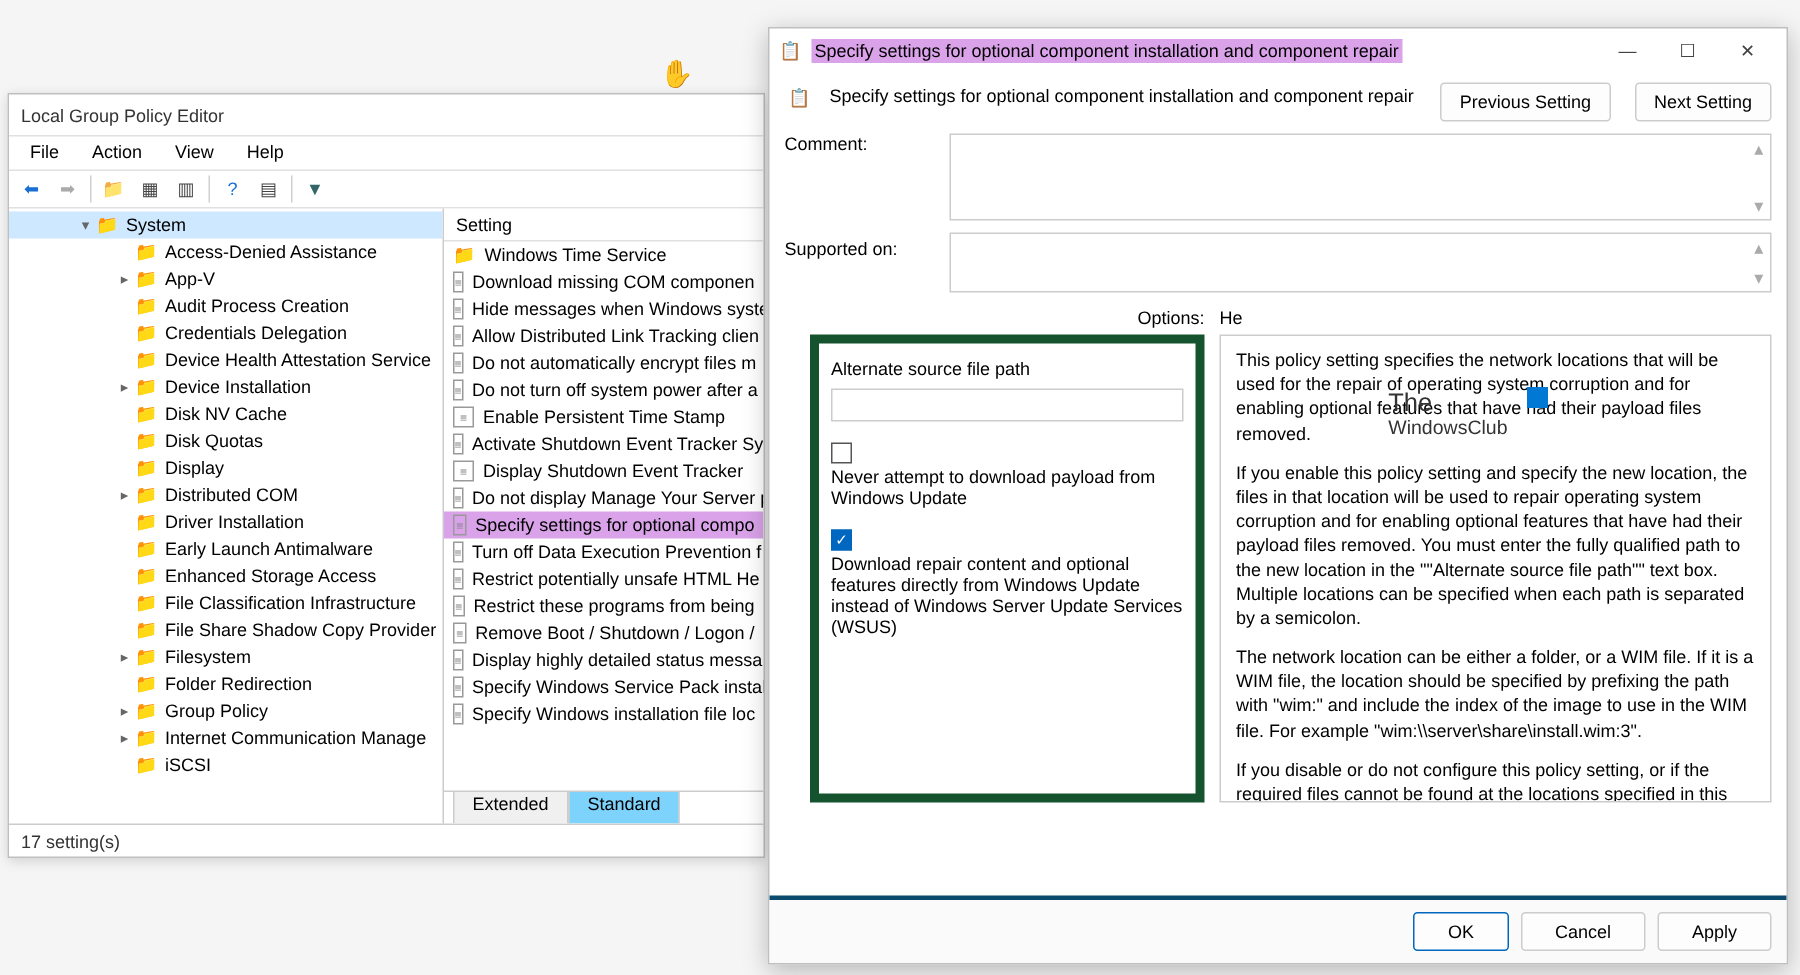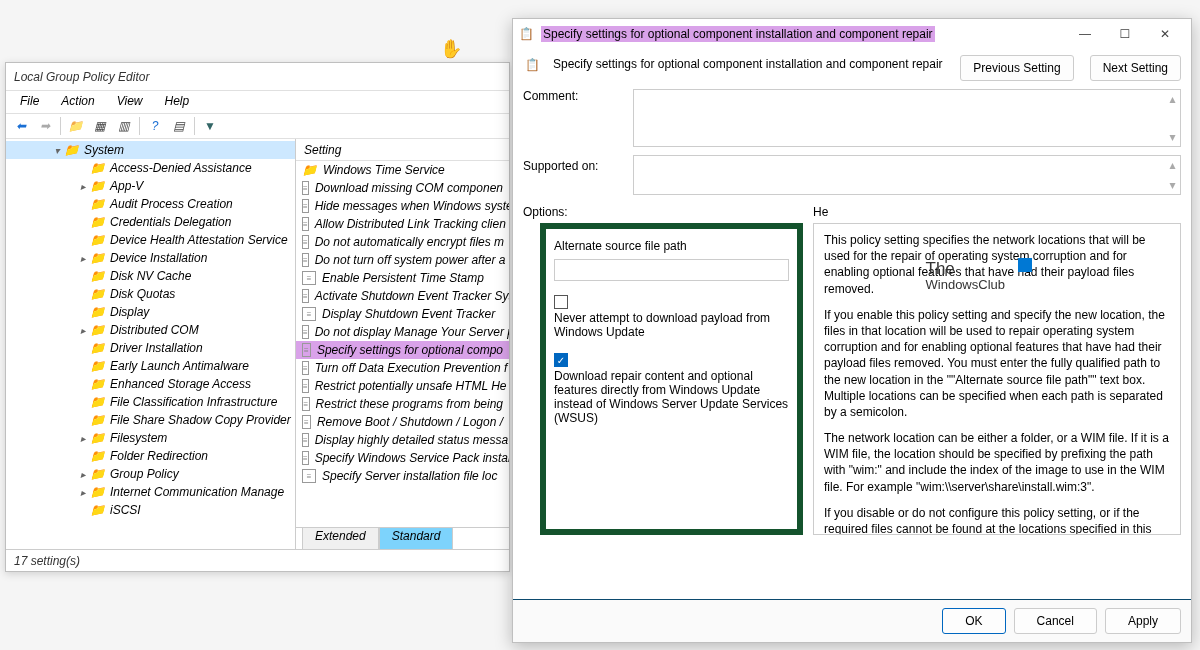--- a/index.html
+++ b/index.html
@@ -4,21 +4,21 @@
 <style>
 * { box-sizing: border-box; margin: 0; padding: 0; font-family: "Segoe UI", Tahoma, sans-serif; font-size: 12px; }
 body { background: #f5f5f5; width: 1200px; height: 650px; position: relative; overflow: hidden; }
 
 
 .cursor { position: absolute; left: 440px; top: 38px; z-index: 500; font-size: 18px; }
 
 
 .gpedit {
   position: absolute; left: 5px; top: 62px; width: 505px; height: 510px;
-  background: #fff; border: 1px solid #bfbfbf; box-shadow: 0 2px 8px rgba(0,0,0,.15); font-style: italic;
+  background: #fff; border: 1px solid #bfbfbf; box-shadow: 0 2px 8px rgba(0,0,0,.15);
 }
 .gpedit-title { height: 28px; line-height: 28px; padding: 0 8px; color: #333; border-bottom: 1px solid #e0e0e0; }
 .gpedit-menu { height: 22px; padding: 0 4px; display: flex; gap: 2px; }
 .gpedit-menu span { padding: 3px 10px; cursor: default; }
 .gpedit-toolbar { height: 26px; border-top: 1px solid #e0e0e0; border-bottom: 1px solid #e0e0e0; display: flex; align-items: center; gap: 2px; padding: 0 4px; }
 .tb-btn { width: 22px; height: 22px; display: inline-flex; align-items: center; justify-content: center; font-size: 12px; color: #444; border: 1px solid transparent; }
 .tb-sep { width: 1px; height: 18px; background: #d0d0d0; margin: 0 2px; }
 
 .gpedit-body { display: flex; height: calc(100% - 28px - 22px - 26px - 22px); }
 .gpedit-tree { width: 290px; border-right: 1px solid #ccc; overflow: hidden; padding-top: 2px; }
@@ -66,40 +66,40 @@
 .radio-dot { width: 14px; height: 14px; border: 1px solid #555; border-radius: 50%; display: inline-flex; align-items: center; justify-content: center; }
 .radio-dot.checked::after { content: ""; width: 6px; height: 6px; border-radius: 50%; background: #0067c0; }
 .radio-dot.checked { border-color: #0067c0; }
 
 .meta-col { flex: 1; display: grid; grid-template-columns: 100px 1fr; gap: 8px 10px; }
 .comment-box { border: 1px solid #ccc; height: 58px; position: relative; }
 .scroll-stub { position: absolute; right: 0; top: 0; bottom: 0; width: 15px; display: flex; flex-direction: column; justify-content: space-between; align-items: center; color: #aaa; font-size: 10px; padding: 2px 0; }
 .supported-box { border: 1px solid #ccc; padding: 3px 6px; height: 40px; position: relative; }
 
 .dlg-lower { display: flex; gap: 10px; padding: 10px; height: 350px; }
-.options-panel { width: 280px; display: flex; flex-direction: column; }
+.options-panel { width: 280px; display: flex; flex-direction: column; align-items: flex-end; }
 .options-label, .help-label { margin-bottom: 4px; }
 .options-body { border: 6px solid #14532d; flex: 1; padding: 10px 8px; display: flex; flex-direction: column; gap: 12px; margin-left: 17px; }
 .text-input { border: 1px solid #ccc; height: 22px; width: 100%; }
 .chk-row { display: flex; gap: 2px; align-items: flex-start; flex-direction: column; }
 .chk { width: 14px; height: 14px; border: 1px solid #555; display: inline-flex; align-items: center; justify-content: center; font-size: 10px; color: #fff; margin-top: 2px; }
 .chk.checked { background: #0067c0; border-color: #0067c0; }
 .chk.checked::after { content: "✓"; }
 
 .help-panel { flex: 1; display: flex; flex-direction: column; }
 .help-body { border: 1px solid #ccc; flex: 1; padding: 8px 10px; overflow: hidden; position: relative; }
 .help-body p { margin-bottom: 10px; line-height: 1.35; }
 
 .watermark { position: absolute; right: 195px; top: 260px; z-index: 200; display:flex; align-items:center; gap:6px; color:#333; }
 .watermark .sq { width: 14px; height: 14px; background: #0078d4; }
 .watermark .t1 { font-size: 17px; }
 .watermark .t2 { font-size: 13px; }
 .watermark-col { display:flex; flex-direction:column; line-height:1.05;}
 
-.dlg-footer { position: absolute; bottom: 0; left: 0; right: 0; border-top: 1px solid #0c4a6e; padding: 8px 10px; display: flex; justify-content: flex-end; gap: 8px; background: #fafafa; }
+.dlg-footer { position: absolute; bottom: 0; left: 0; right: 0; border-top: 3px solid #0c4a6e; padding: 8px 10px; display: flex; justify-content: flex-end; gap: 8px; background: #fafafa; }
 .btn { border: 1px solid #ccc; background: #fdfdfd; padding: 5px 22px; border-radius: 3px; }
 .btn.default { border-color: #0067c0; }
 </style>
 </head>
 <body>
 
 <div class="cursor">✋</div>
 
 <div class="gpedit">
   <div class="gpedit-title">Local Group Policy Editor</div>
@@ -300,21 +300,21 @@
           <div class="list-row">
             <span class="cfg-icon">≡</span>
             <span>Display highly detailed status messa</span>
           </div>
           <div class="list-row">
             <span class="cfg-icon">≡</span>
             <span>Specify Windows Service Pack instal</span>
           </div>
           <div class="list-row">
             <span class="cfg-icon">≡</span>
-            <span>Specify Server installation file loc</span>
+            <span>Specify Windows installation file loc</span>
           </div>
         </div>
       <div class="tabs">
         <div style="width:6px"></div>
         <div class="tab">Extended</div>
         <div class="tab active">Standard</div>
       </div>
     </div>
   </div>
   <div class="gpedit-status">17 setting(s)</div>

